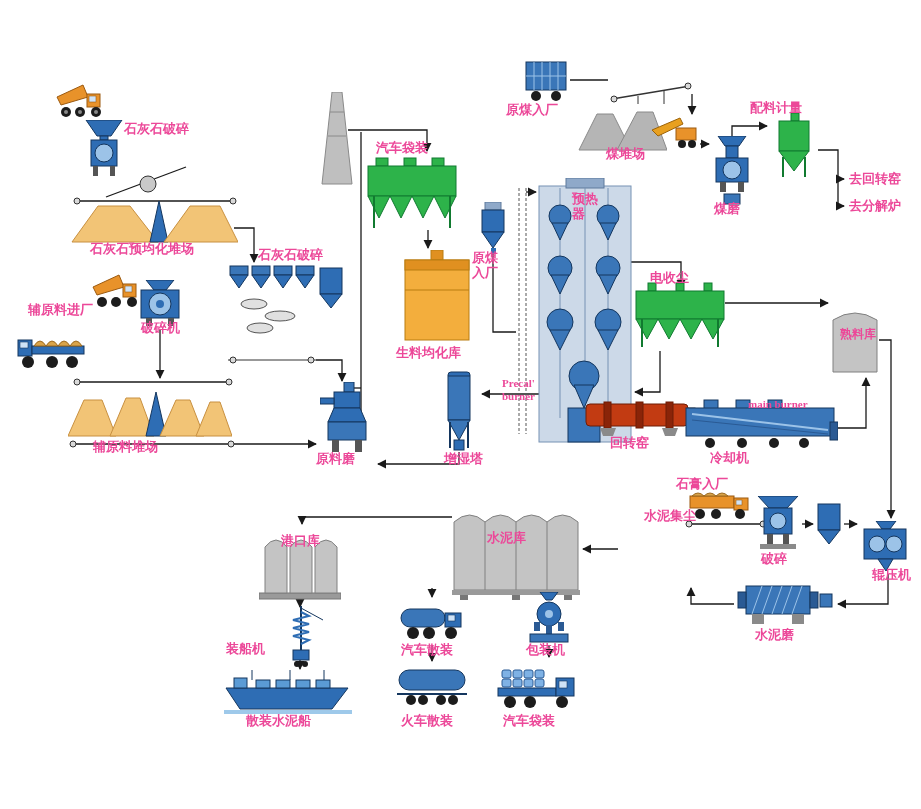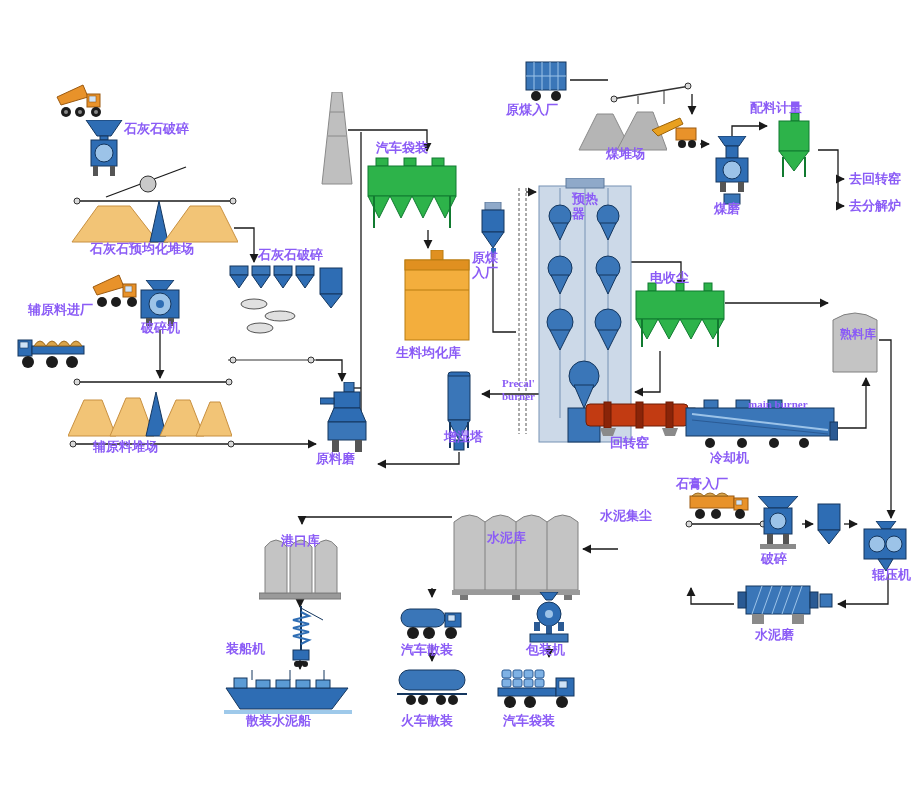--- a/index.html
+++ b/index.html
@@ -1,21 +1,21 @@
 <!DOCTYPE html>
 <html><head>
 <meta charset="utf-8">
 <style>
   html,body{margin:0;padding:0;background:#fff;}
   #canvas{position:relative;width:921px;height:809px;background:#ffffff;overflow:hidden;
           font-family:"Liberation Sans",sans-serif;}
   #lines{position:absolute;left:0;top:0;z-index:1;}
   .eq{position:absolute;z-index:2;}
   .eq svg{display:block;}
-  .lbl{position:absolute;z-index:5;font-weight:bold;font-size:13px;color:#8b5cf6;
+  .lbl{position:absolute;z-index:5;font-weight:bold;font-size:13px;color:#ec4899;
        line-height:1.15;white-space:normal;}
   .lbl.en{font-family:"Liberation Serif",serif;font-size:11px;}
   .lbl.nw{white-space:nowrap;}
 </style>
 </head>
 <body>
 
 <div id="canvas">
 
   <svg id="lines" width="921" height="809">
@@ -545,40 +545,40 @@
   <div class="lbl nw" style="left:90px;top:242px">石灰石预均化堆场</div>
   <div class="lbl nw" style="left:258px;top:248px">石灰石破碎</div>
   <div class="lbl nw" style="left:28px;top:303px">辅原料进厂</div>
   <div class="lbl nw" style="left:141px;top:321px">破碎机</div>
   <div class="lbl nw" style="left:93px;top:440px">辅原料堆场</div>
   <div class="lbl nw" style="left:316px;top:452px">原料磨</div>
   <div class="lbl nw" style="left:376px;top:141px">汽车袋装</div>
   <div class="lbl nw" style="left:396px;top:346px">生料均化库</div>
   <div class="lbl" style="left:472px;top:251px;width:30px">原煤入厂</div>
   <div class="lbl" style="left:572px;top:192px;width:30px">预热器</div>
-  <div class="lbl nw" style="left:444px;top:430px">增湿塔</div>
+  <div class="lbl nw" style="left:444px;top:452px">增湿塔</div>
   <div class="lbl en" style="left:502px;top:377px;width:52px">Precal' burner</div>
   <div class="lbl nw" style="left:610px;top:436px">回转窑</div>
   <div class="lbl en nw" style="left:748px;top:398px">main burner</div>
   <div class="lbl nw" style="left:710px;top:451px">冷却机</div>
   <div class="lbl nw" style="left:650px;top:271px">电收尘</div>
   <div class="lbl nw" style="left:840px;top:328px;font-size:12px">熟料库</div>
   <div class="lbl nw" style="left:506px;top:103px">原煤入厂</div>
   <div class="lbl nw" style="left:606px;top:147px">煤堆场</div>
   <div class="lbl nw" style="left:750px;top:101px">配料计量</div>
   <div class="lbl nw" style="left:714px;top:202px">煤磨</div>
   <div class="lbl nw" style="left:849px;top:172px">去回转窑</div>
   <div class="lbl nw" style="left:849px;top:199px">去分解炉</div>
   <div class="lbl nw" style="left:281px;top:534px">港口库</div>
   <div class="lbl nw" style="left:226px;top:642px">装船机</div>
   <div class="lbl nw" style="left:246px;top:714px">散装水泥船</div>
   <div class="lbl nw" style="left:487px;top:531px">水泥库</div>
   <div class="lbl nw" style="left:401px;top:643px">汽车散装</div>
   <div class="lbl nw" style="left:401px;top:714px">火车散装</div>
   <div class="lbl nw" style="left:526px;top:643px">包装机</div>
   <div class="lbl nw" style="left:503px;top:714px">汽车袋装</div>
-  <div class="lbl nw" style="left:600px;top:509px">水泥集尘</div>
+  <div class="lbl nw" style="left:644px;top:509px">水泥集尘</div>
   <div class="lbl nw" style="left:676px;top:477px">石膏入厂</div>
   <div class="lbl nw" style="left:761px;top:552px">破碎</div>
   <div class="lbl nw" style="left:872px;top:568px">辊压机</div>
   <div class="lbl nw" style="left:755px;top:628px">水泥磨</div>
 
 </div>
 
 </body></html>

